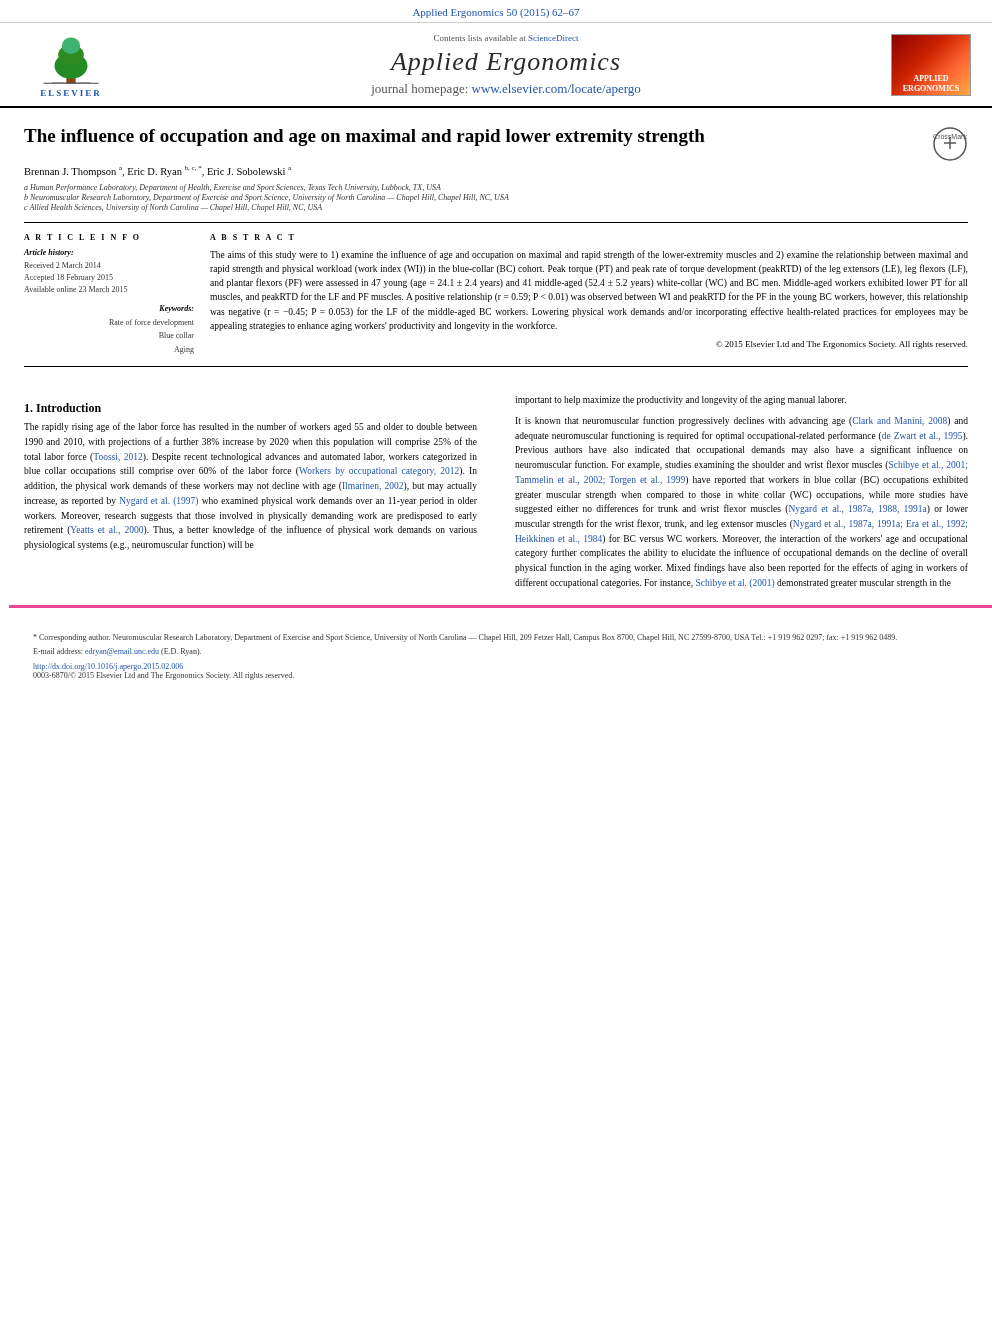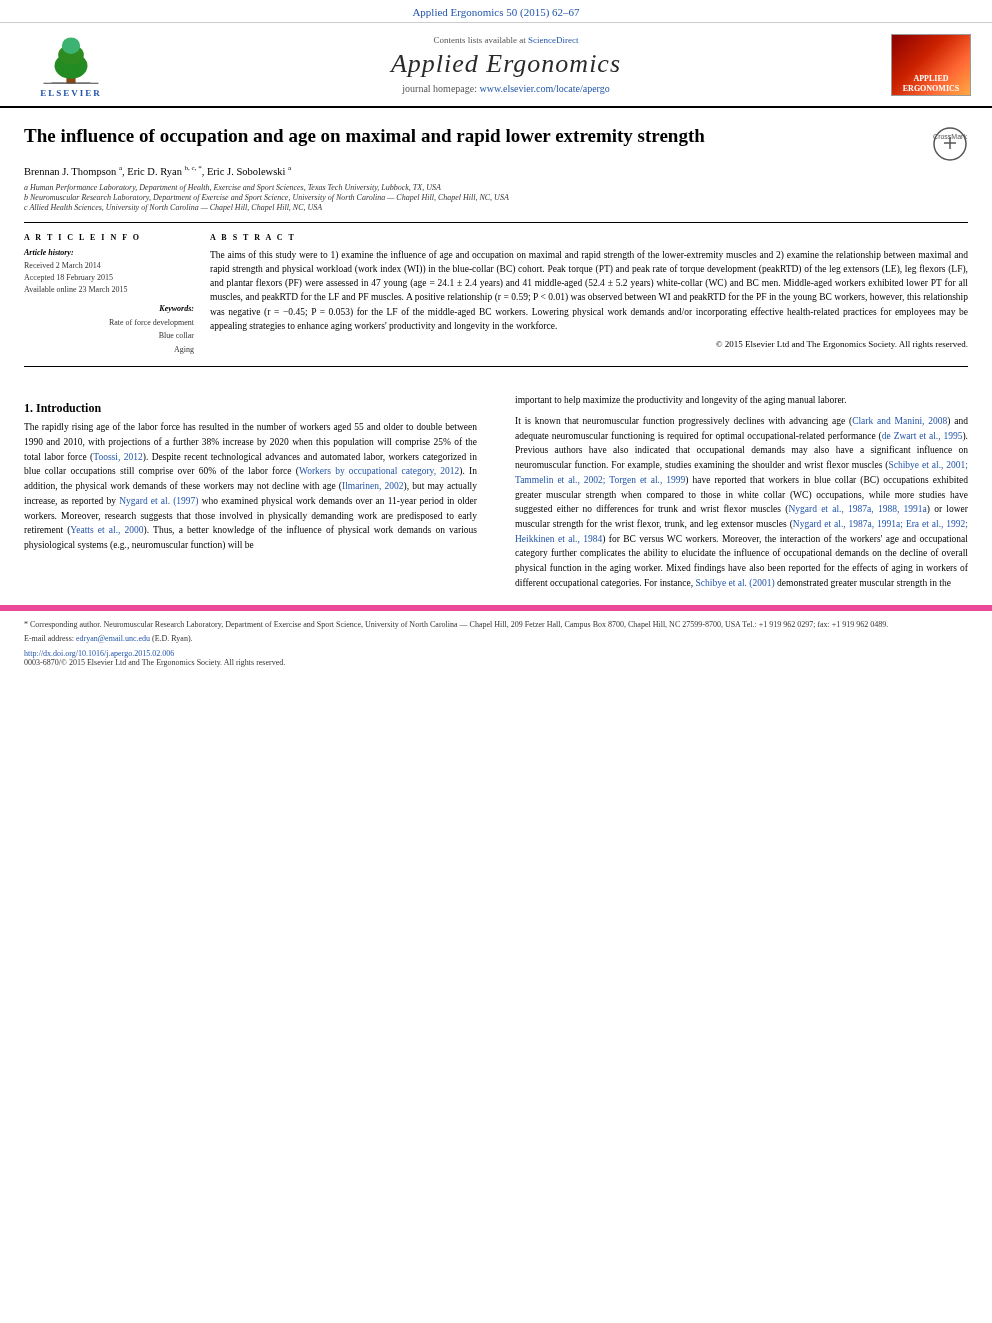--- a/index.html
+++ b/index.html
@@ -73,21 +73,21 @@
     .journal-title {
       font-size: 26px;
       font-weight: normal;
       font-style: italic;
       color: #2a2a2a;
       letter-spacing: 1px;
       margin: 4px 0;
     }
 
     .journal-homepage {
-      font-size: 10px;
+      font-size: 13px;
       color: #555;
     }
 
     .journal-homepage span.link {
       color: #2255aa;
     }
 
     .header-right {
       width: 90px;
       display: flex;
@@ -269,23 +269,24 @@
       text-align: justify;
       margin-bottom: 6px;
     }
 
     .body-text .link {
       color: #2255aa;
     }
 
     
     .footnote-area {
-      padding: 8px 24px 4px 24px;
-      border-top: 6px solid #ec4899;
+      padding: 24px 24px 4px 24px;
+      border-top: 3px solid #ec4899;
       margin-top: 8px;
+      margin-left: 9px;
     }
 
     .footnote-text {
       font-size: 8px;
       color: #333;
       line-height: 1.5;
       margin-bottom: 2px;
     }
 
     .footnote-text .link {

